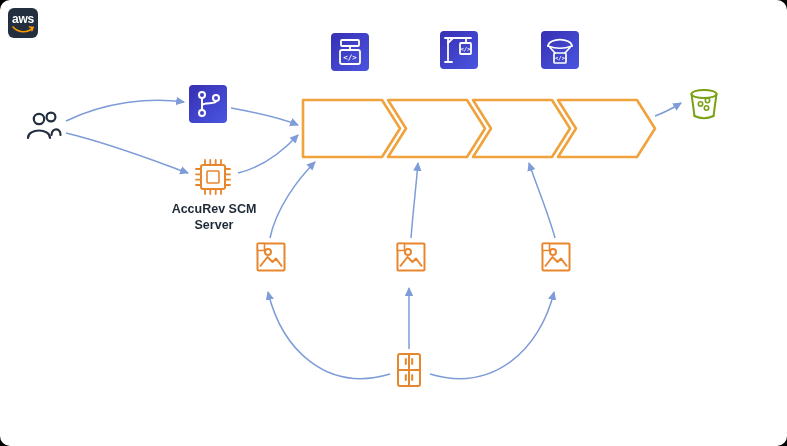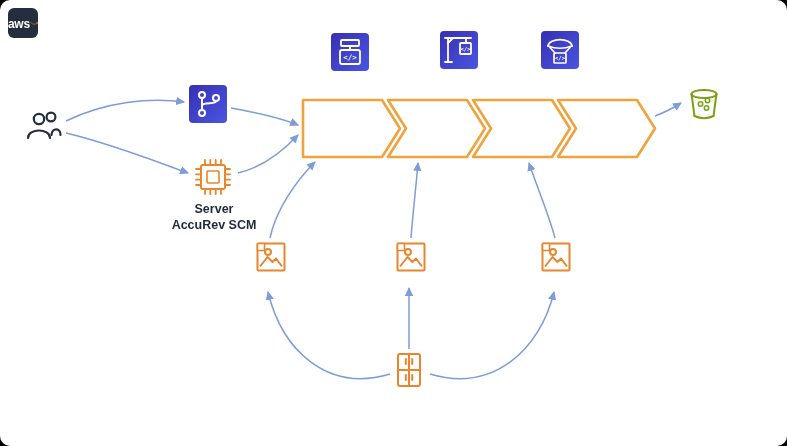--- a/index.html
+++ b/index.html
@@ -2,21 +2,21 @@
 <html><head>
 <meta charset="utf-8">
 <style>
   html,body{margin:0;padding:0;background:#000;font-family:"Liberation Sans",sans-serif;}
   .canvas{position:relative;width:787px;height:446px;background:#ffffff;border-radius:10px;overflow:hidden;}
   .abs{position:absolute;}
   .layer{position:absolute;left:0;top:0;pointer-events:none;}
   .svc{width:38px;height:38px;border-radius:4px;background:linear-gradient(135deg,#3730b3,#4a55e0);
        display:flex;align-items:center;justify-content:center;}
   .svc svg{width:38px;height:38px;}
-  .aws-logo{width:30px;height:30px;background:#232F3E;border-radius:6px;display:flex;flex-direction:row;
+  .aws-logo{width:30px;height:30px;background:#232F3E;border-radius:6px;display:flex;flex-direction:column;
             align-items:center;justify-content:center;}
   .aws-text{color:#fff;font-weight:bold;font-size:12px;line-height:1;letter-spacing:-0.3px;margin-top:1px;}
   .diagram-label{font-weight:bold;color:#1f2a37;font-size:12.5px;line-height:1.3;text-align:center;width:128px;}
   .code-glyph{font-family:"DejaVu Sans Mono",monospace;font-weight:bold;fill:#ffffff;}
 </style>
 </head>
 <body>
 
 <div class="canvas">
 
@@ -94,22 +94,22 @@
           <line x1="3" y1="22.7" x2="8" y2="22.7"></line>
           <line x1="3" y1="28" x2="8" y2="28"></line>
         <line x1="32" y1="12" x2="37" y2="12"></line>
           <line x1="32" y1="17.3" x2="37" y2="17.3"></line>
           <line x1="32" y1="22.7" x2="37" y2="22.7"></line>
           <line x1="32" y1="28" x2="37" y2="28"></line>
       </g>
     </svg>
   </div>
   <div class="abs diagram-label" style="left:150px;top:201px;">
+    <div>AccuRev SCM</div>
     <div>Server</div>
-    <div>AccuRev SCM</div>
   </div>
 
   <div class="abs svc" style="left:331px;top:33px;">
     <svg viewBox="0 0 38 38" stroke="#ffffff" stroke-width="1.8" fill="none">
       <rect x="10" y="7" width="18" height="6" rx="1"></rect>
       <line x1="19" y1="13" x2="19" y2="17"></line>
       <rect x="9" y="17" width="20" height="14" rx="2"></rect>
       <text x="19" y="27" text-anchor="middle" class="code-glyph" font-size="7.5" stroke="none">&lt;/&gt;</text>
     </svg>
   </div>

